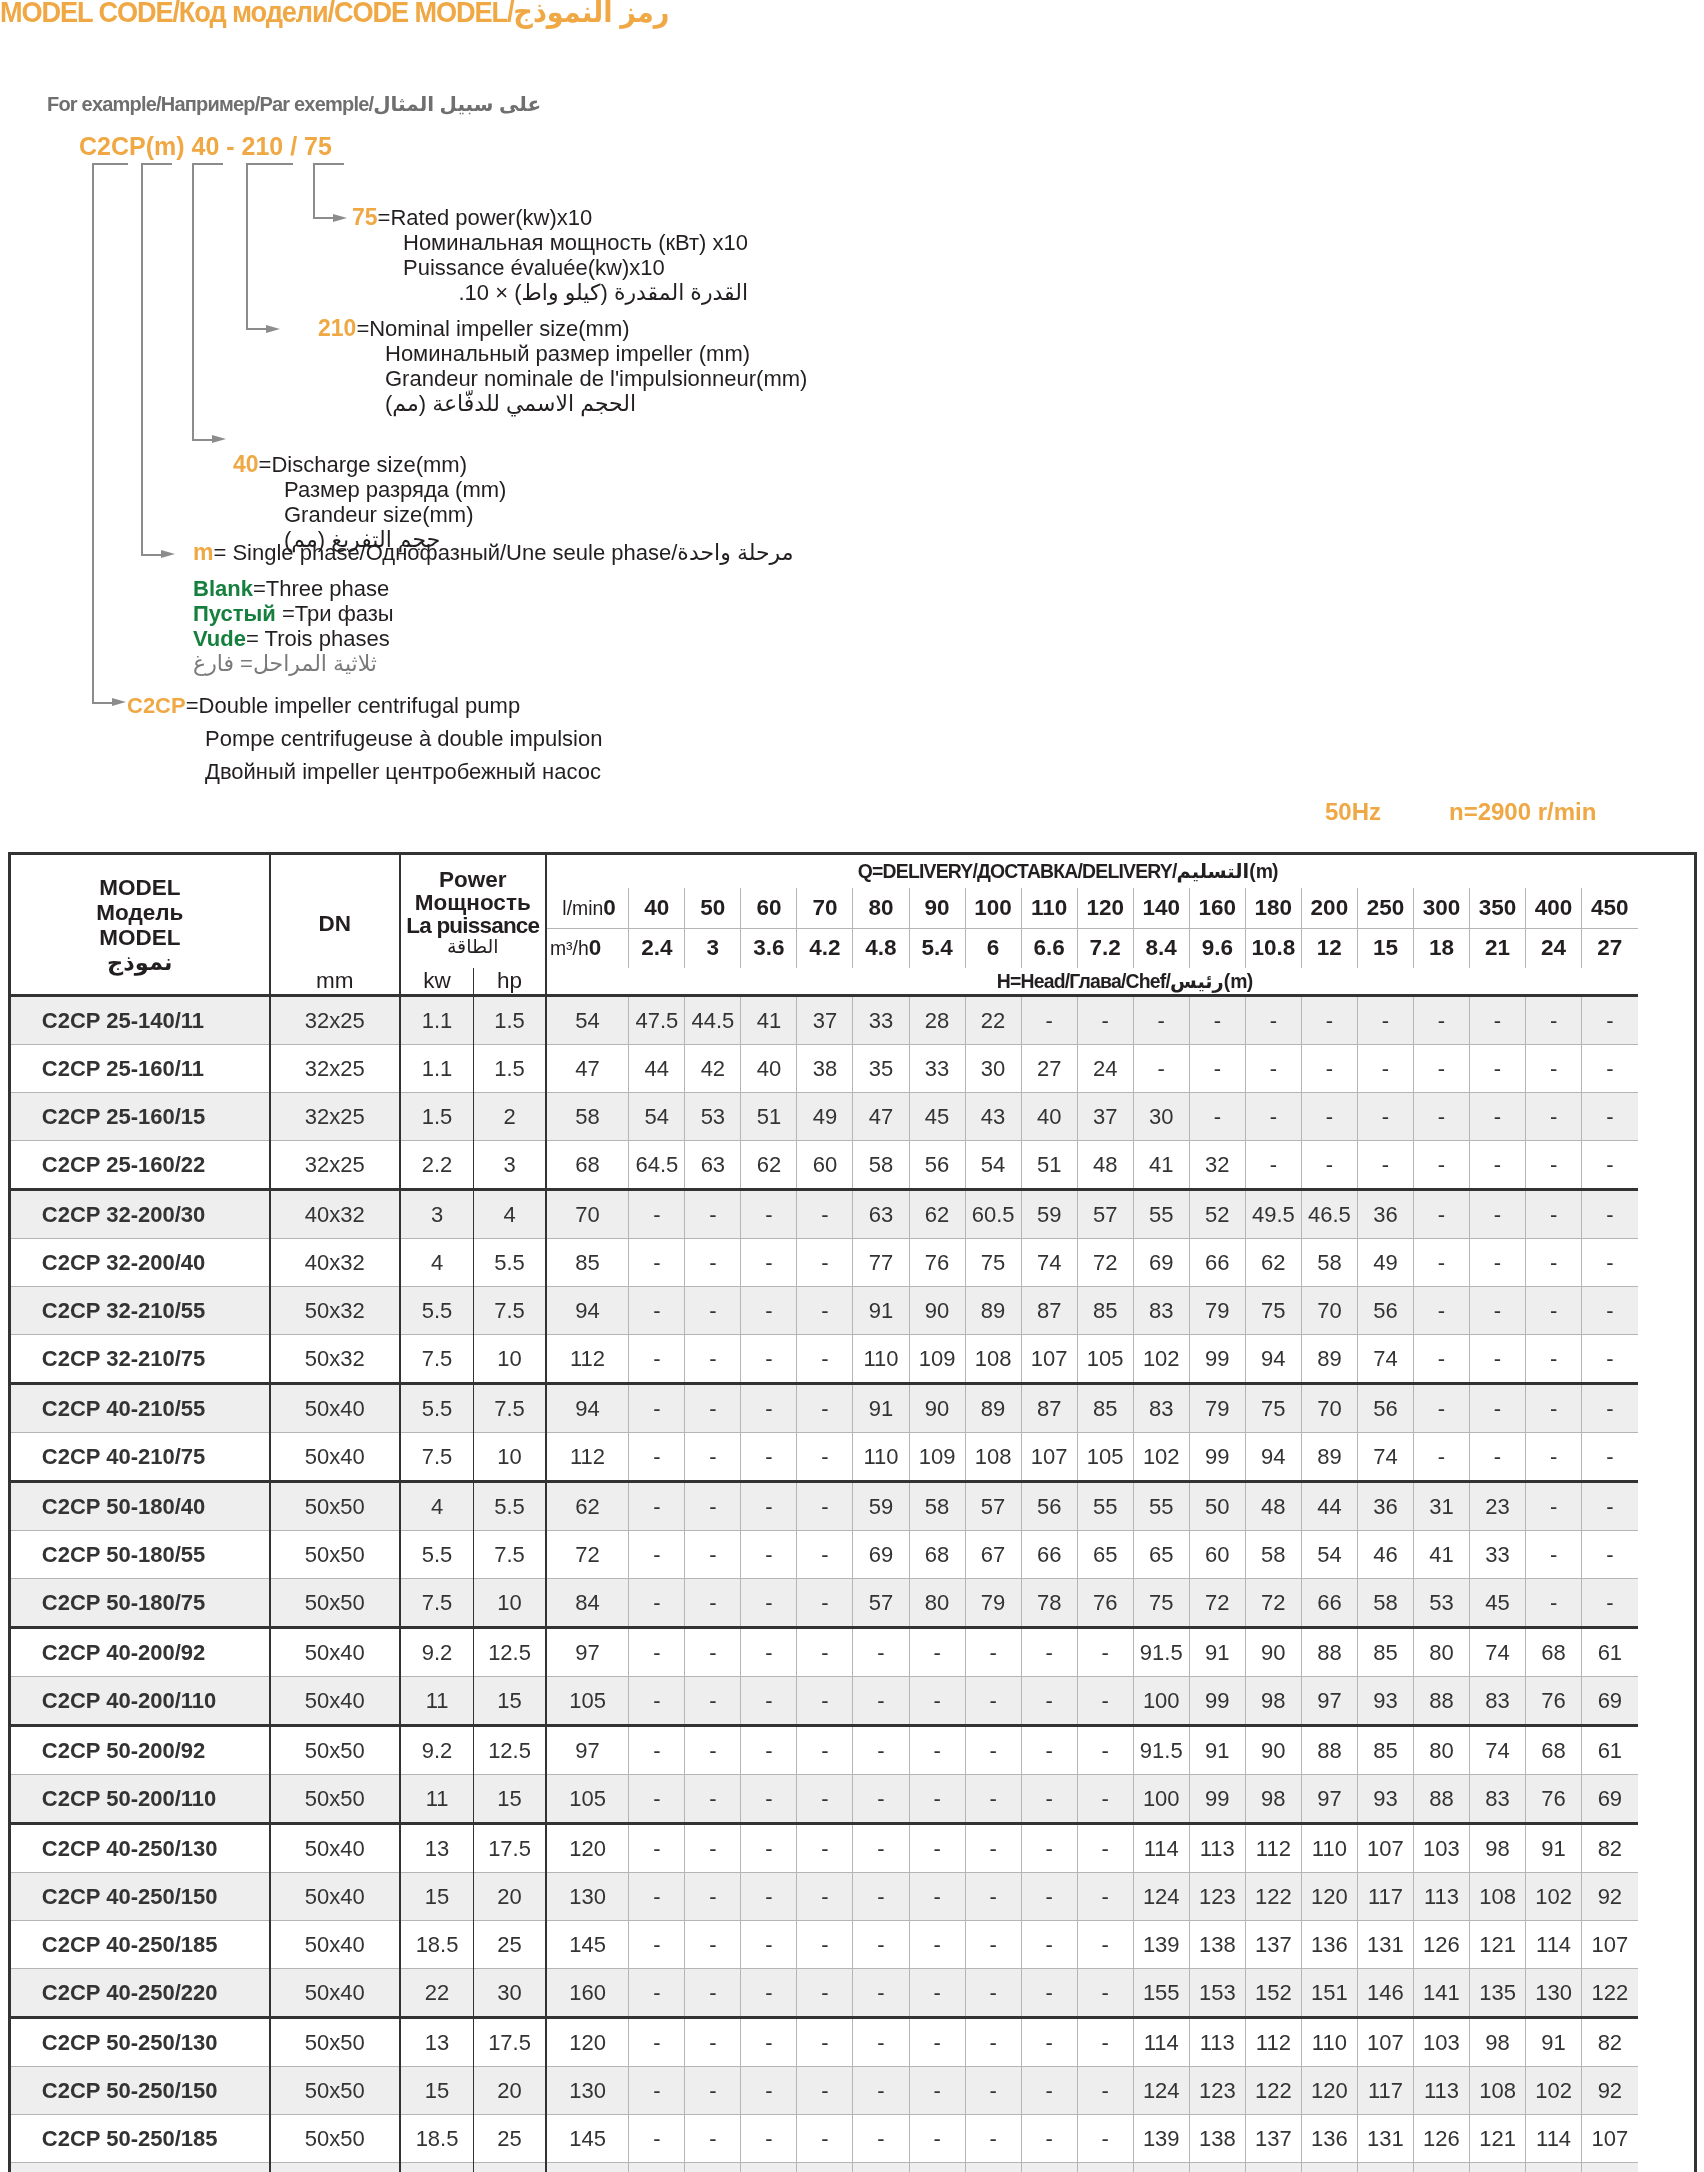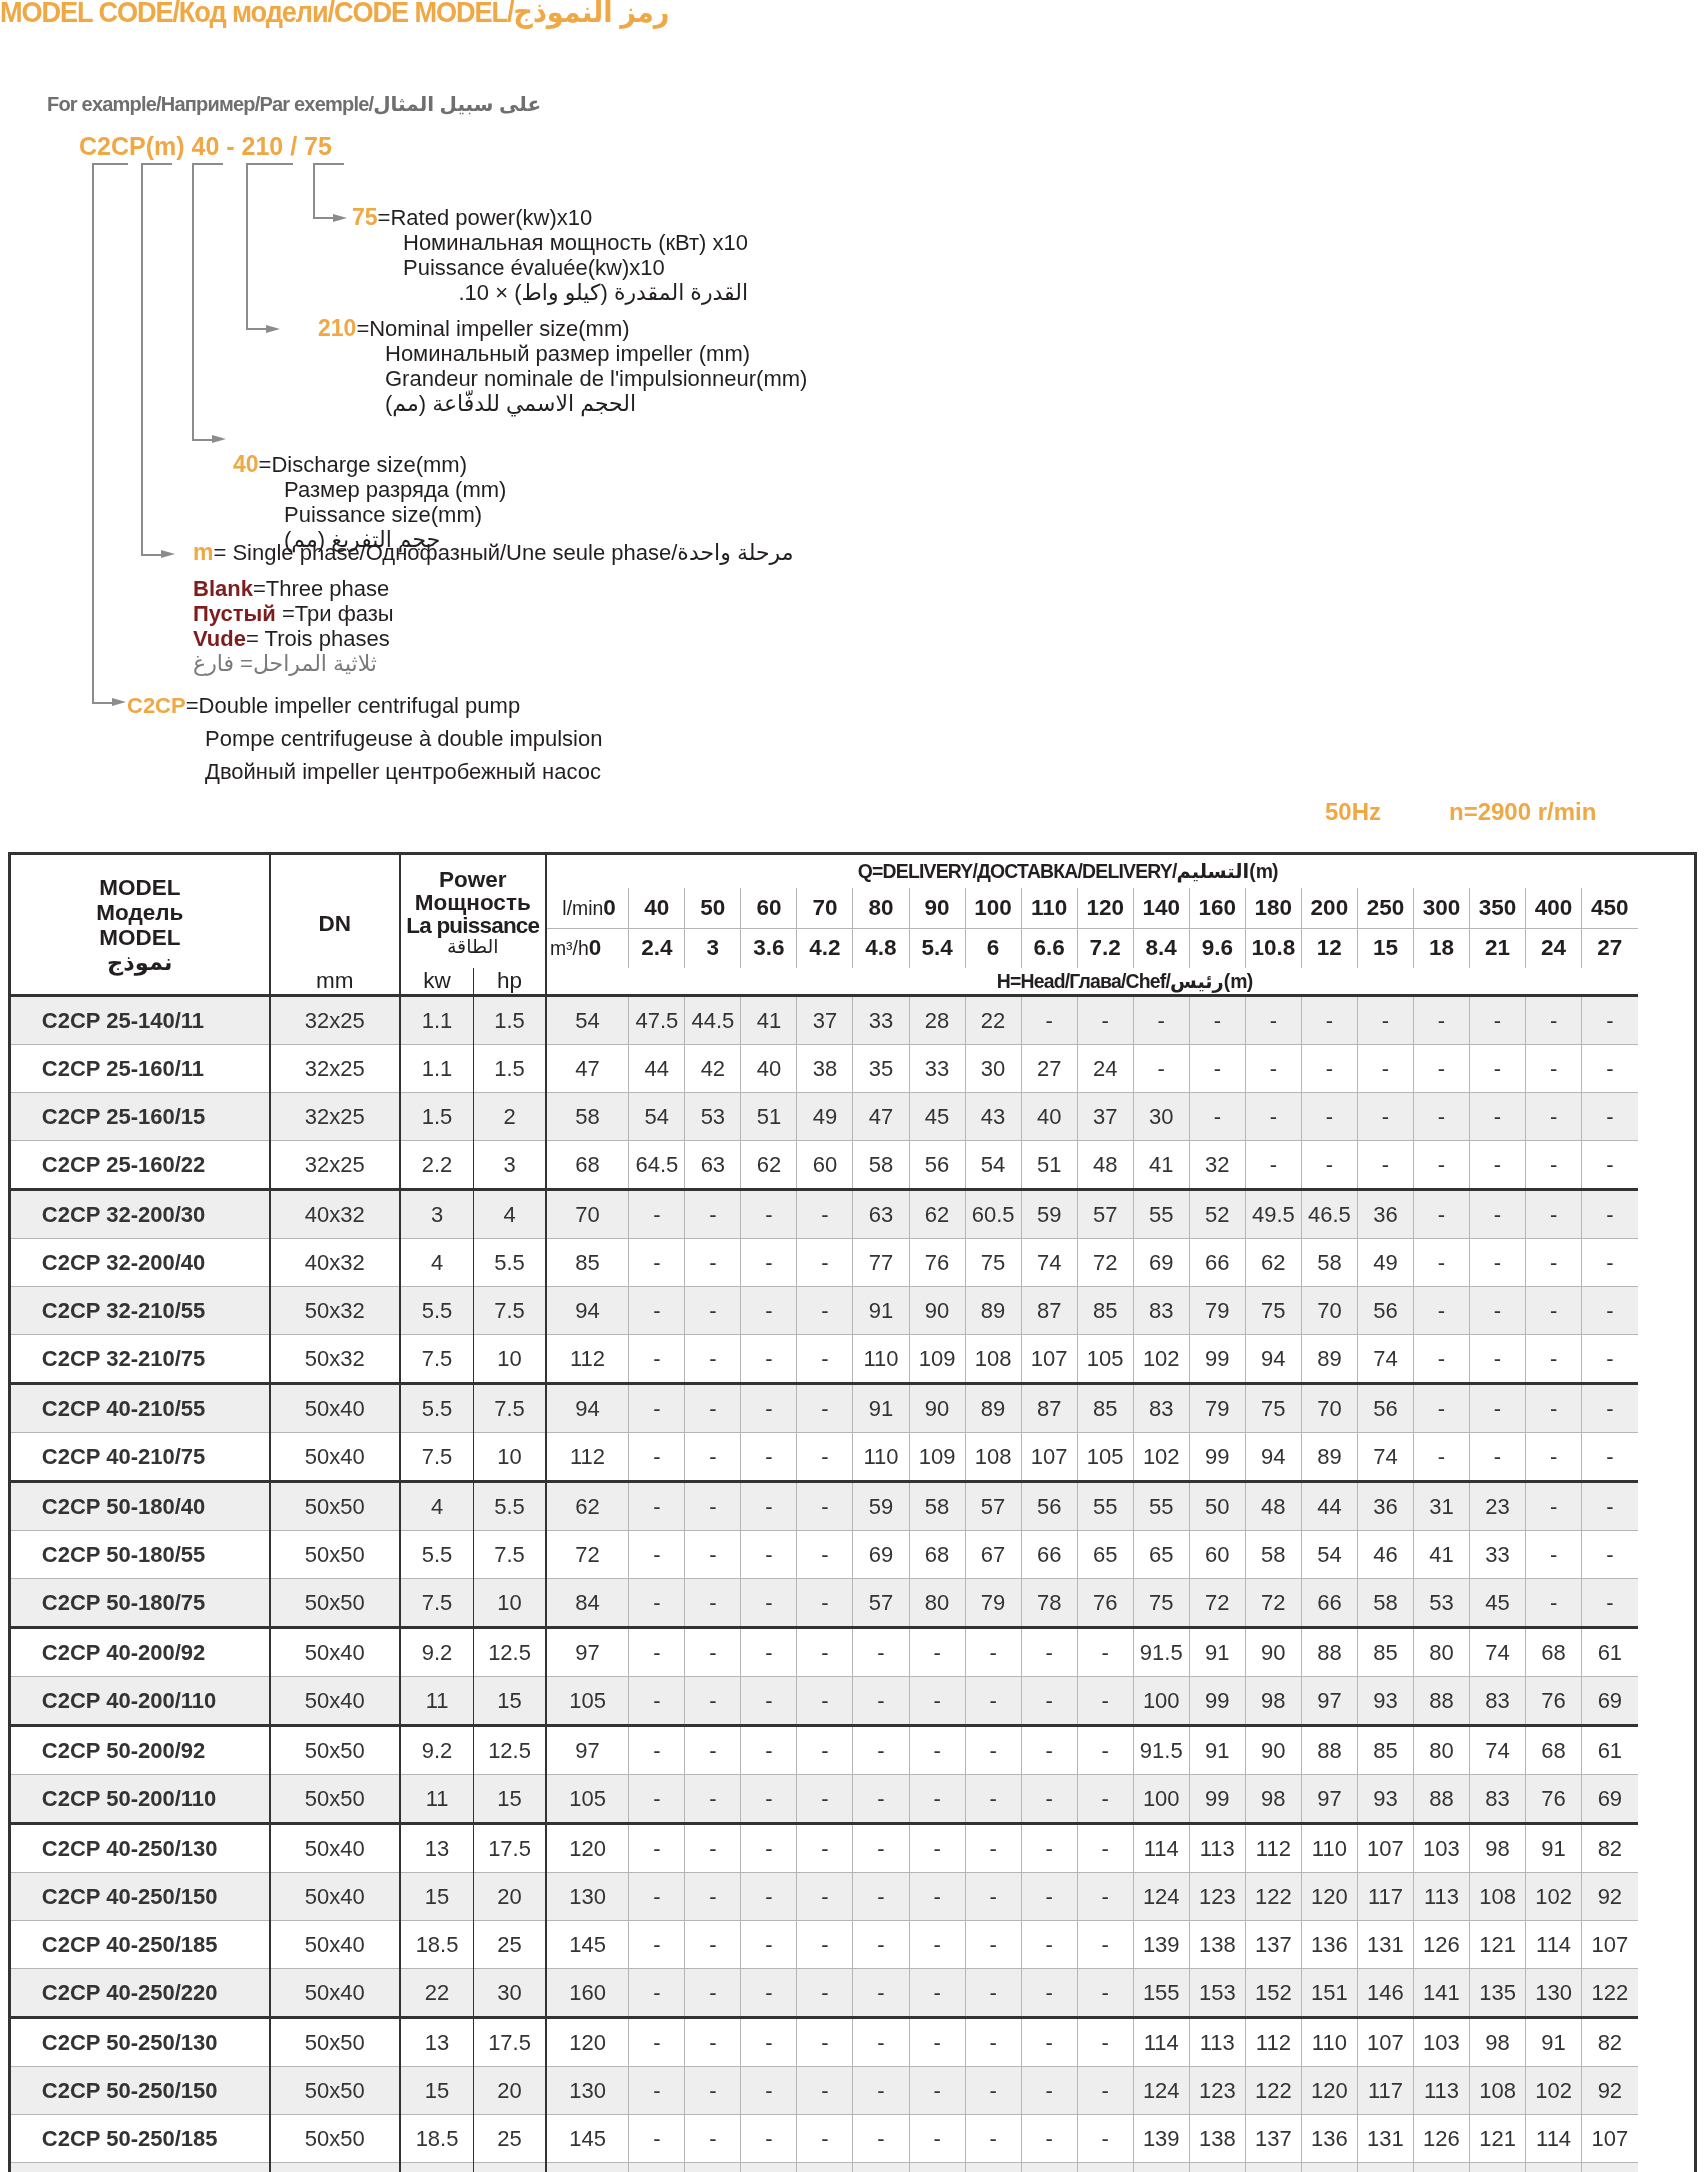--- a/index.html
+++ b/index.html
@@ -13,21 +13,21 @@
   #code { left:79px; top:132px; font-size:25px; font-weight:bold; color:#efa843; }
 
   
   .ln { position:absolute; background:#8c8c8c; }
   .arrow { position:absolute; width:0; height:0; border-top:4.7px solid transparent; border-bottom:4.7px solid transparent; border-left:14px solid #8c8c8c; }
 
   .def { position:absolute; font-size:22px; line-height:25px; color:#231f20; white-space:nowrap; }
   .def .key { color:#efa843; font-weight:bold; font-size:23px; }
   .def .line { display:block; }
 
-  .blank-key { color:#7f1d1d; font-weight:bold; }
+  .blank-key { color:#15803d; font-weight:bold; }
 
   #freq { left:1325px; top:798px; font-size:24px; font-weight:bold; color:#efa843; }
   #speed { left:1449px; top:798px; font-size:24px; font-weight:bold; color:#efa843; }
 
   
   #tbl { position:absolute; left:7.8px; top:852px; width:1689px; border:3.1px solid #333; box-sizing:border-box; }
   table { border-collapse:collapse; width:100%; table-layout:fixed; }
   td, th { padding:0; text-align:center; vertical-align:middle; font-weight:normal; }
   .hdr-cell { border-right:2.3px solid #333; }
   .hdr-big { font-size:22.5px; font-weight:bold; line-height:25px; }
@@ -90,21 +90,21 @@
 <div class="def" style="left:286px;top:316px;margin-left:32px;">
   <span class="key">210</span><span>=Nominal impeller size(mm)</span>
   <span class="line" style="padding-left:67px">Номинальный размер impeller (mm)</span>
   <span class="line" style="padding-left:67px">Grandeur nominale de l'impulsionneur(mm)</span>
   <span class="line" style="padding-left:67px">الحجم الاسمي للدفّاعة (مم)</span>
 </div>
 
 <div class="def" style="left:233px;top:452px;">
   <span class="key">40</span><span>=Discharge size(mm)</span>
   <span class="line" style="padding-left:51px">Размер разряда  (mm)</span>
-  <span class="line" style="padding-left:51px">Puissance size(mm)</span>
+  <span class="line" style="padding-left:51px">Grandeur size(mm)</span>
   <span class="line" style="padding-left:51px">حجم التفريغ (مم)</span>
 </div>
 
 <div class="def" style="left:193px;top:540px;">
   <span class="key">m</span><span>= Single  phase/Однофазный/Une seule phase/مرحلة واحدة</span>
 </div>
 <div class="def" style="left:193px;top:576px;line-height:25px;">
   <span class="line"><span class="blank-key">Blank</span><span>=Three phase</span></span>
   <span class="line"><span class="blank-key">Пустый</span><span> =Три фазы</span></span>
   <span class="line"><span class="blank-key">Vude</span><span>= Trois phases</span></span>

